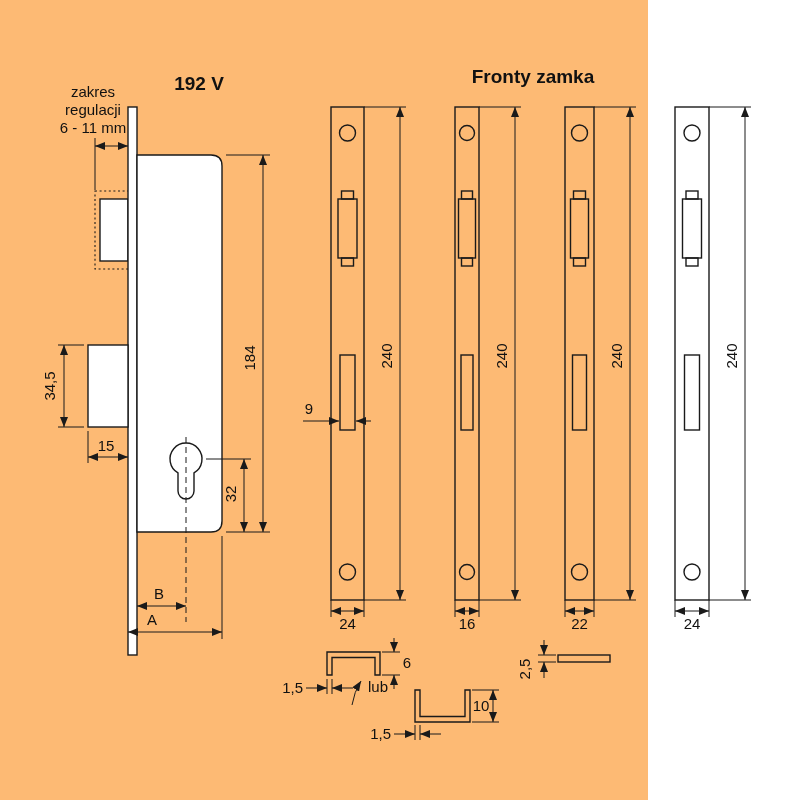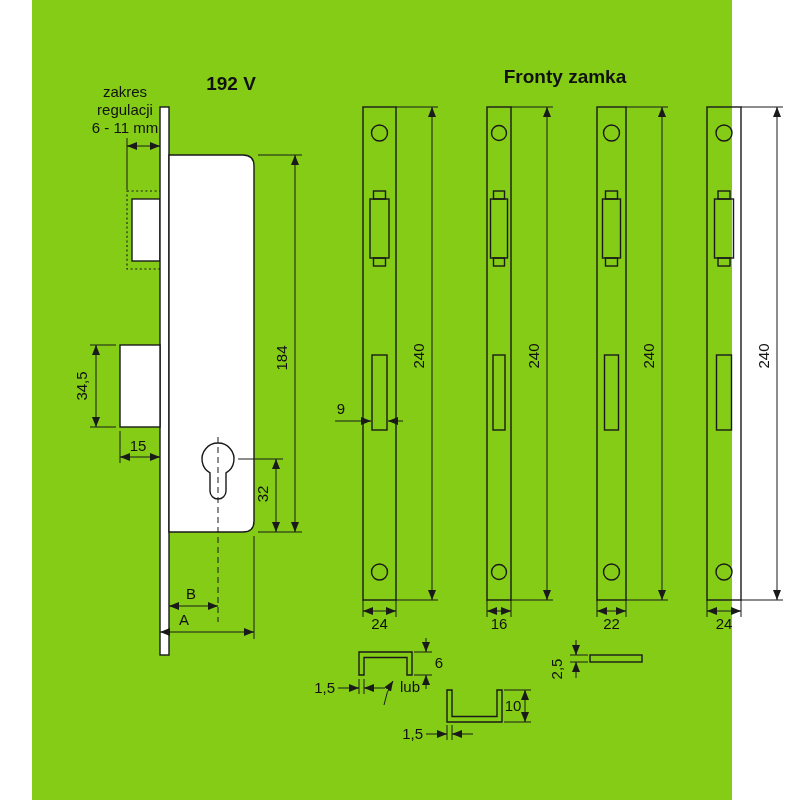--- a/index.html
+++ b/index.html
@@ -1,16 +1,16 @@
 <!DOCTYPE html>
 <html><head>
 <meta charset="utf-8">
 <style>
   html,body{margin:0;padding:0;background:#ffffff;}
-  .stage{width:700px;height:800px;background:#84cc16;position:relative;font-family:"Liberation Sans","DejaVu Sans",sans-serif;margin-left:32px;}
+  .stage{width:648px;height:800px;background:#fdba74;position:relative;font-family:"Liberation Sans","DejaVu Sans",sans-serif;}
   svg{display:block;}
   .s  {stroke:#1a1a1a;stroke-width:1.4;fill:none;stroke-linejoin:miter;}
   .sf {stroke:#1a1a1a;stroke-width:1.4;fill:#ffffff;stroke-linejoin:miter;}
   .dot{stroke:#1a1a1a;stroke-width:1.1;fill:none;stroke-dasharray:2 2.6;}
   .dash{stroke:#1a1a1a;stroke-width:1;fill:none;stroke-dasharray:6 4;}
   .dl {stroke:#1a1a1a;stroke-width:1;fill:none;}
   text{fill:#111111;font-family:"Liberation Sans","DejaVu Sans",sans-serif;}
   .t  {font-size:15px;}
   .ttl{font-size:19px;font-weight:700;}
 </style>

